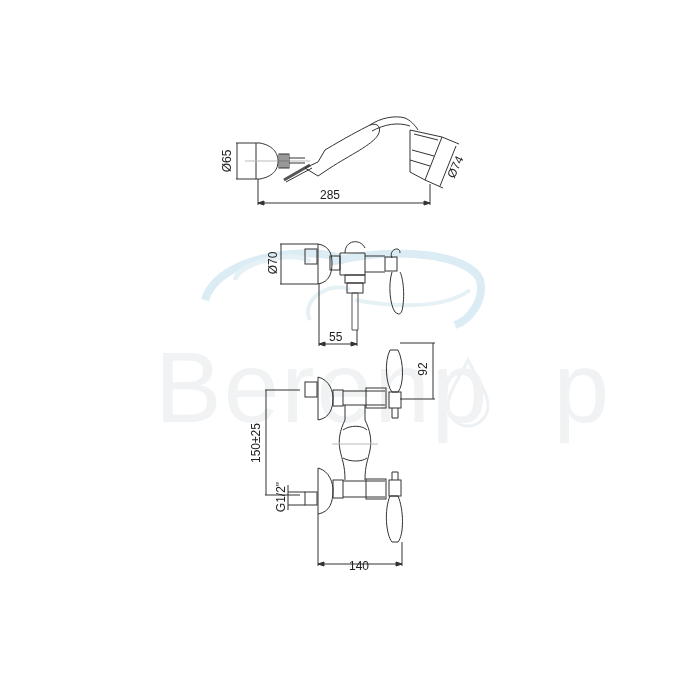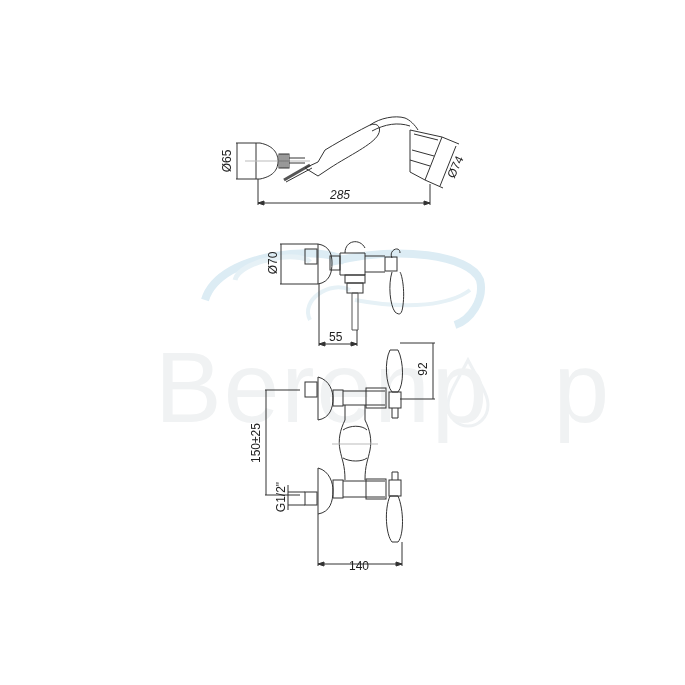--- a/index.html
+++ b/index.html
@@ -152,21 +152,21 @@
       <line x1="318" y1="514" x2="318" y2="566"></line>
       <line x1="402" y1="542" x2="402" y2="566"></line>
       <line x1="318" y1="564" x2="402" y2="564"></line>
       <path d="M318 564 l6 -2 l0 4 z" fill="#333"></path>
       <path d="M402 564 l-6 -2 l0 4 z" fill="#333"></path>
     </g>
   </svg>
 
   <div class="dim rot" style="left:216px;top:154px;">Ø65</div>
   <div class="dim" style="left:444px;top:160px;transform:rotate(-65deg);">Ø74</div>
-  <div class="dim" style="left:330px;top:188px;font-style:italic;">285</div>
+  <div class="dim" style="left:320px;top:188px;">285</div>
 
   <div class="dim rot" style="left:262px;top:256px;">Ø70</div>
   <div class="dim" style="left:329px;top:330px;">55</div>
 
   <div class="dim rot" style="left:416px;top:362px;">92</div>
   <div class="dim rot" style="left:236px;top:436px;">150±25</div>
   <div class="dim rot" style="left:266px;top:490px;">G1/2"</div>
   <div class="dim" style="left:349px;top:559px;">140</div>
 
 </div>

